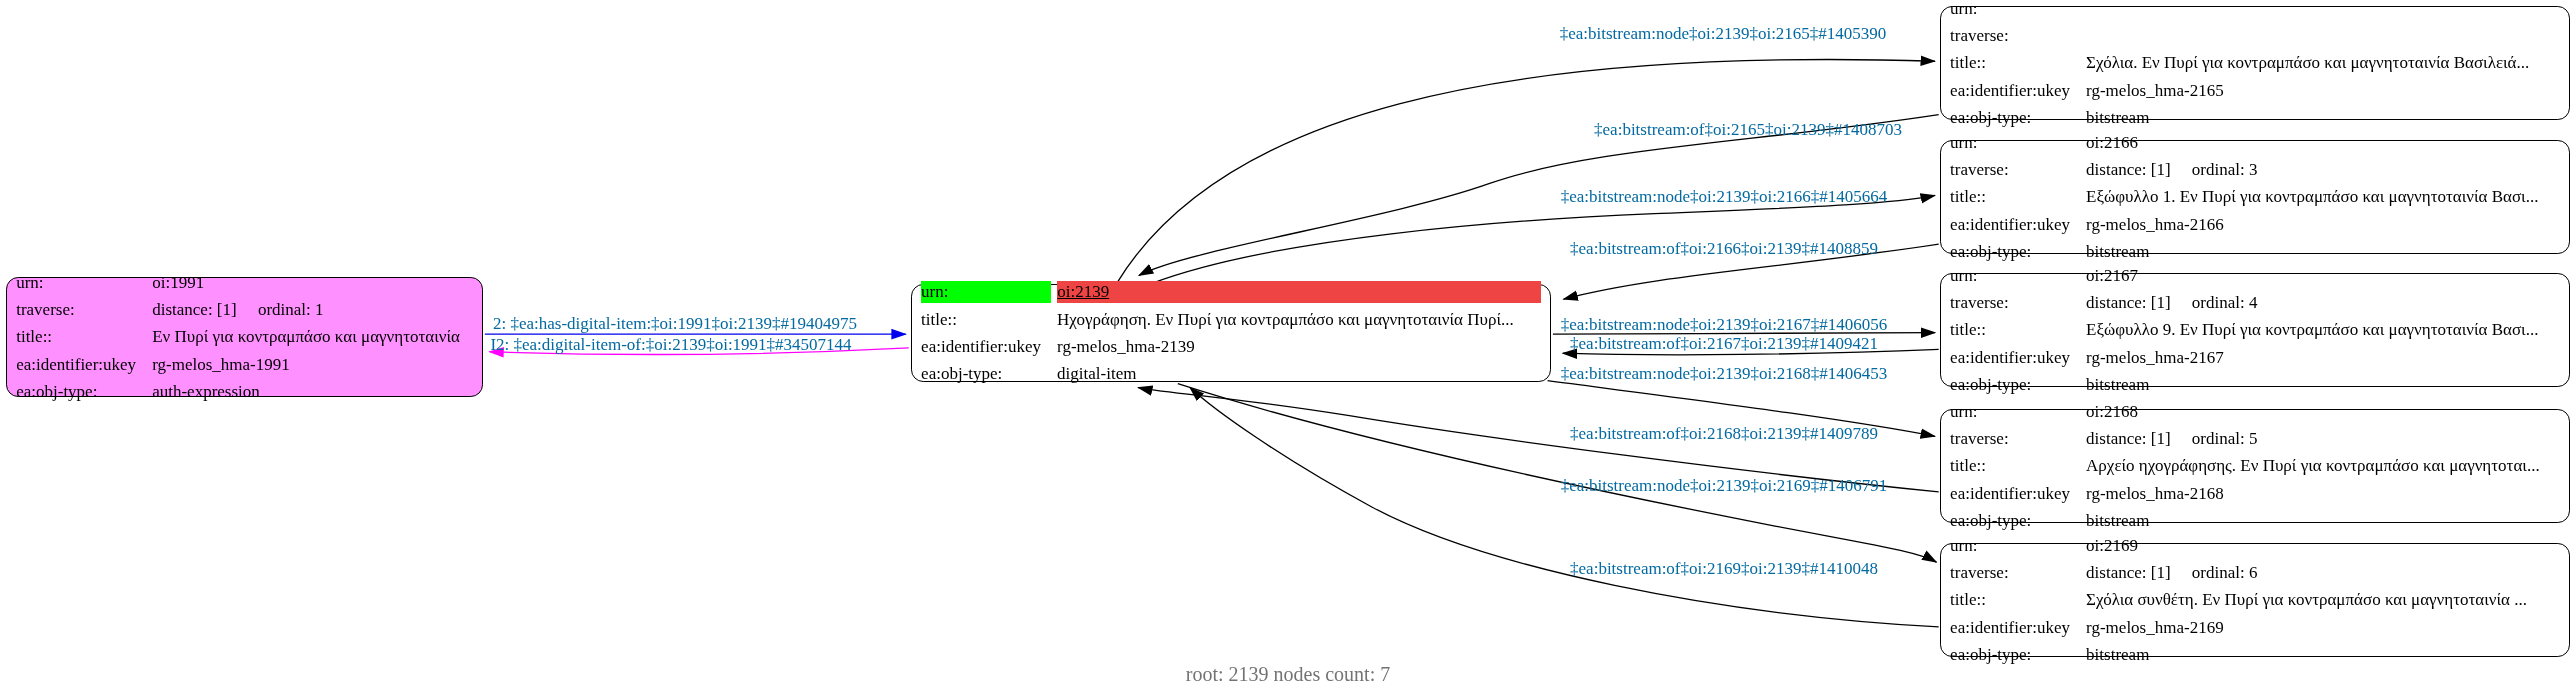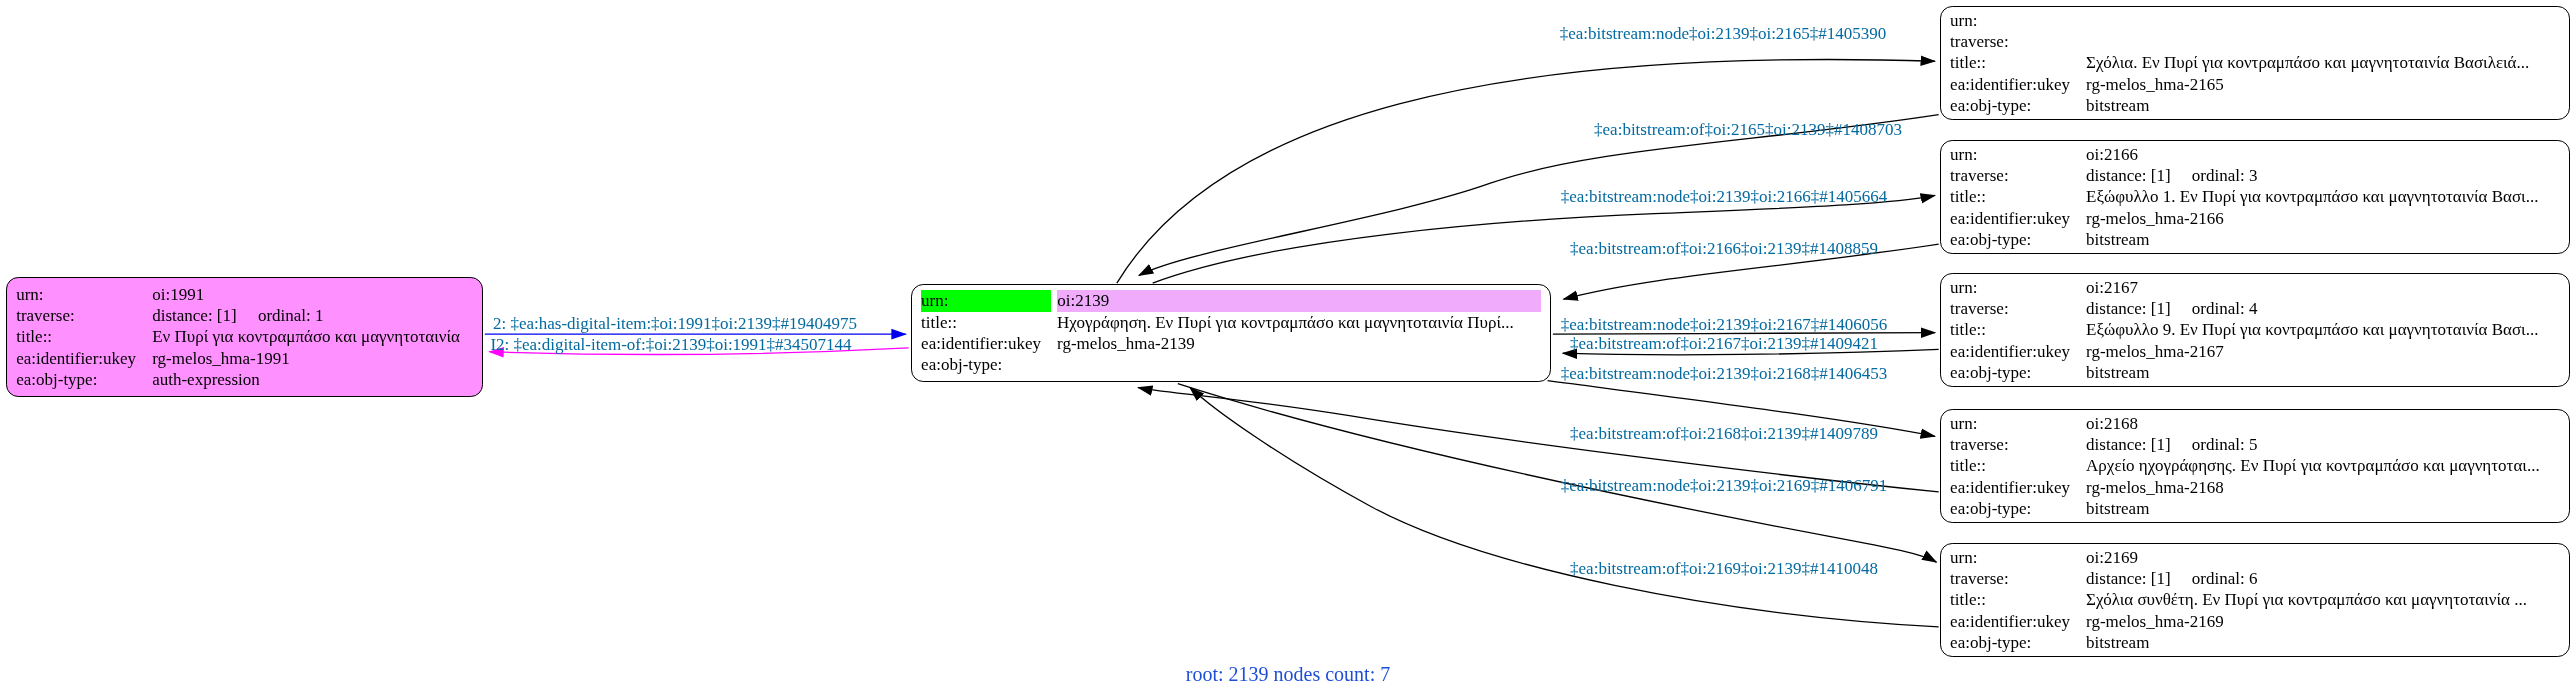--- a/index.html
+++ b/index.html
@@ -11,37 +11,37 @@
     overflow:hidden;
   }
   svg.edges{position:absolute;left:0;top:0;width:2576px;height:695px;}
   .gnode{
     position:absolute;
     box-sizing:border-box;
     border:1.1px solid #000;
     border-radius:12.2px;
     background:#ffffff;
     padding:3.8px 9.1px;
-    display:flex;flex-direction:column;justify-content:center;
+    display:flex;flex-direction:column;justify-content:center;gap:6px;
   }
   .gnode.pink{background:#ff90ff;}
   .row{display:flex;line-height:21.3px;font-size:17px;white-space:pre;color:#000;}
   .lbl{flex:0 0 136px;overflow:hidden;}
   .val{flex:1;overflow:hidden;}
   .hrow .lbl{flex:0 0 130px;margin-right:6.1px;background:#00ff00;}
-  .hrow .val{background:#f0abfc;}
+  .hrow .val{background:#ef4444;text-decoration:underline;}
   .elabel{
     position:absolute;
     transform:translate(-50%,-50%);
     font-size:17px;white-space:nowrap;color:#0369a1;
   }
   .caption{
     position:absolute;
     transform:translate(-50%,-50%);
-    font-size:20px;white-space:nowrap;color:#1d4ed8;
+    font-size:20px;white-space:nowrap;color:#737373;
   }
 </style>
 </head>
 <body>
 
 <div class="stage">
 
   <svg class="edges" viewBox="0 0 3379 911" xmlns="http://www.w3.org/2000/svg">
     <defs>
       <marker id="ah-k" viewBox="0 0 10 8" refX="9.2" refY="4" markerWidth="12" markerHeight="10" orient="auto">
@@ -75,21 +75,21 @@
     <div class="row"><span class="lbl">traverse:</span><span class="val">distance: [1]     ordinal: 1</span></div>
     <div class="row"><span class="lbl">title::</span><span class="val">Εν Πυρί για κοντραμπάσο και μαγνητοταινία</span></div>
     <div class="row"><span class="lbl">ea:identifier:ukey</span><span class="val">rg-melos_hma-1991</span></div>
     <div class="row"><span class="lbl">ea:obj-type:</span><span class="val">auth-expression</span></div>
   </div>
 
   <div class="gnode" style="left:911px;top:284px;width:640px;height:98px">
     <div class="row hrow"><span class="lbl">urn:</span><span class="val">oi:2139</span></div>
     <div class="row"><span class="lbl">title::</span><span class="val">Ηχογράφηση. Εν Πυρί για κοντραμπάσο και μαγνητοταινία Πυρί...</span></div>
     <div class="row"><span class="lbl">ea:identifier:ukey</span><span class="val">rg-melos_hma-2139</span></div>
-    <div class="row"><span class="lbl">ea:obj-type:</span></div>
+    <div class="row"><span class="lbl">ea:obj-type:</span><span class="val">digital-item</span></div>
   </div>
 
   <div class="gnode" style="left:1940px;top:6.1px;width:630px;height:114px">
     <div class="row"><span class="lbl">urn:</span></div>
     <div class="row"><span class="lbl">traverse:</span></div>
     <div class="row"><span class="lbl">title::</span><span class="val">Σχόλια. Εν Πυρί για κοντραμπάσο και μαγνητοταινία Βασιλειά...</span></div>
     <div class="row"><span class="lbl">ea:identifier:ukey</span><span class="val">rg-melos_hma-2165</span></div>
     <div class="row"><span class="lbl">ea:obj-type:</span><span class="val">bitstream</span></div>
   </div>
 

